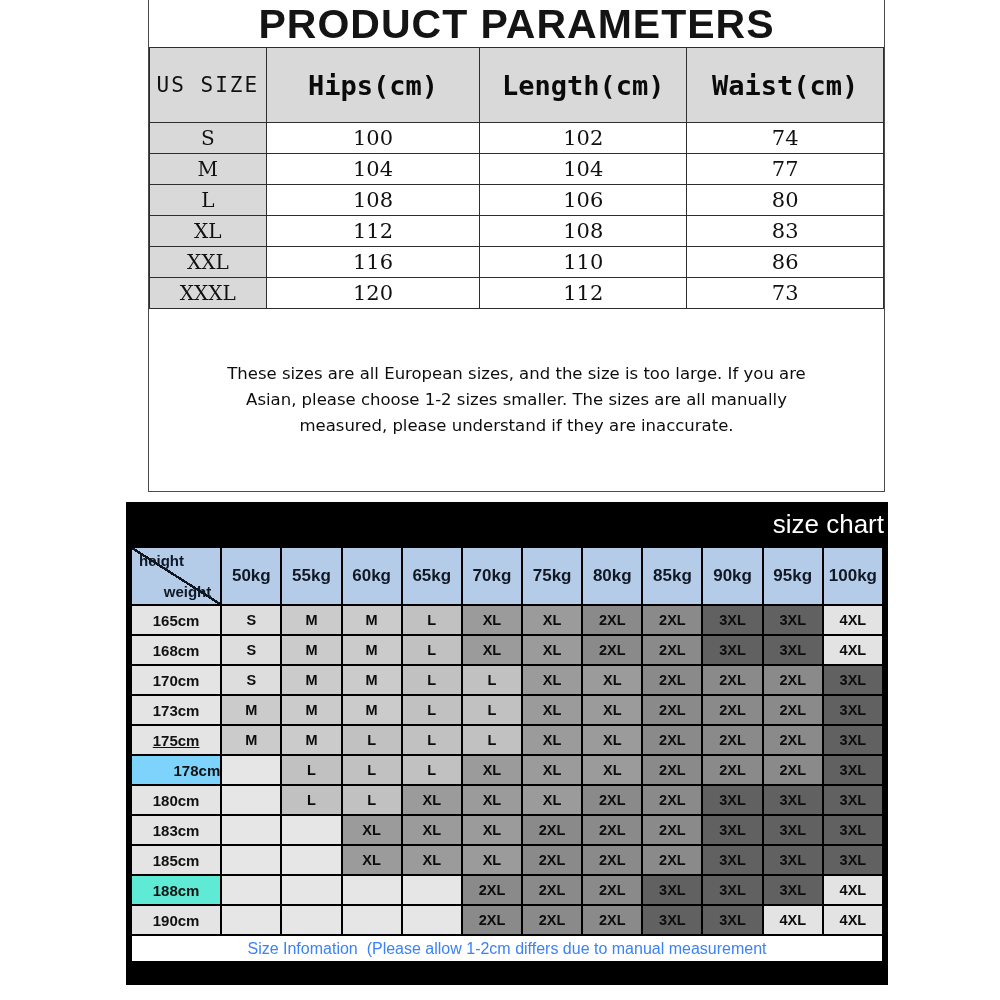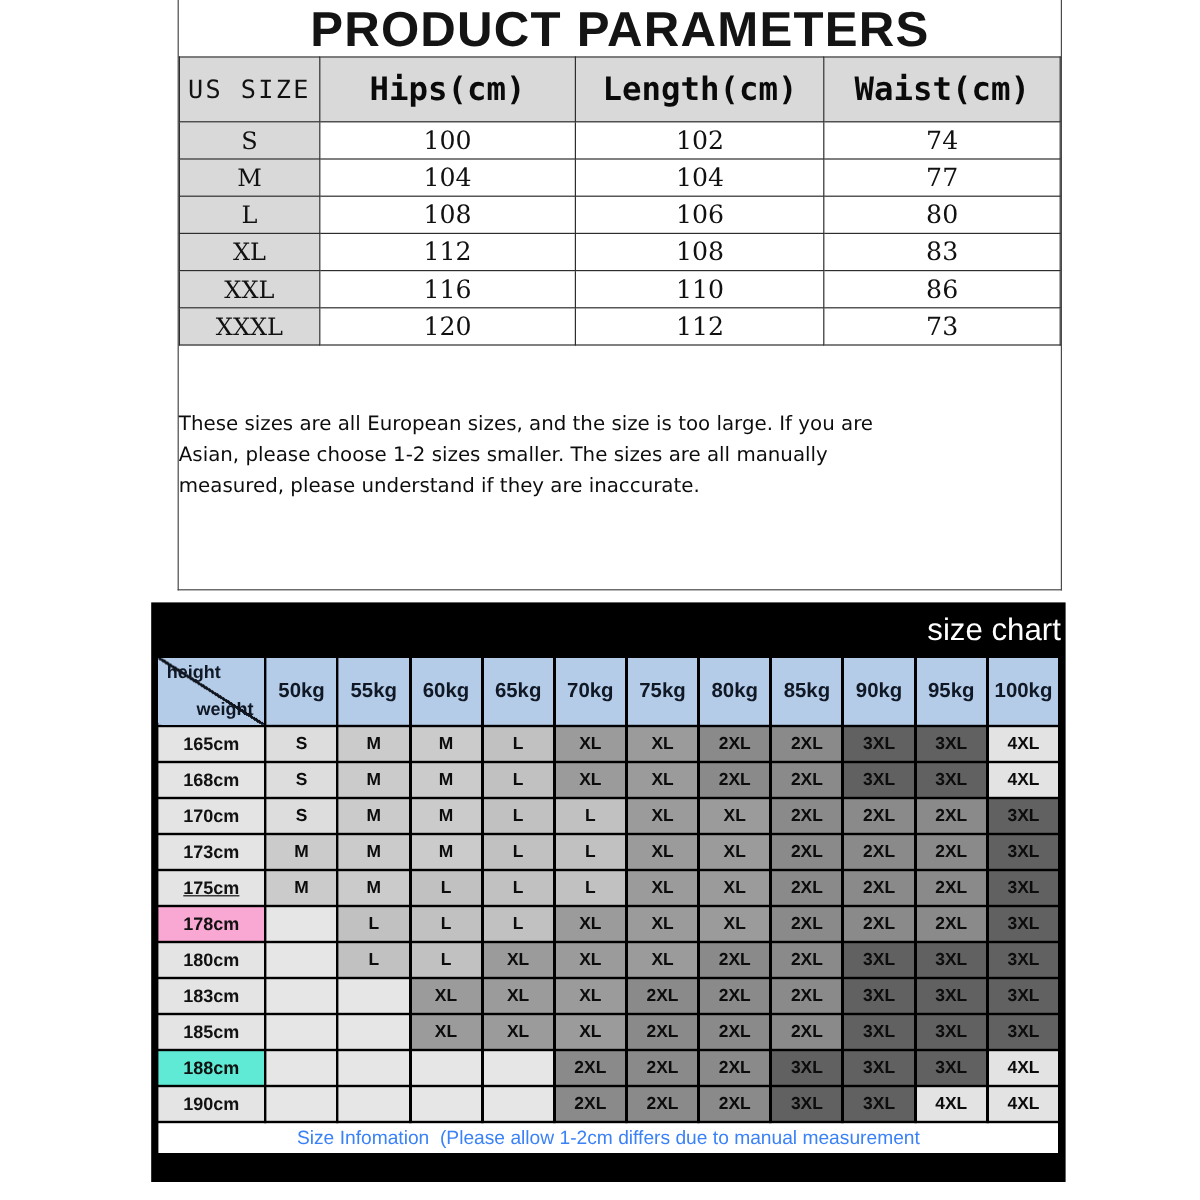--- a/index.html
+++ b/index.html
@@ -28,21 +28,21 @@
   table.pp-table {
     width: 100%;
     border-collapse: collapse;
     table-layout: fixed;
   }
   table.pp-table th, table.pp-table td {
     border: 1px solid #2e2e2e;
     text-align: center;
     vertical-align: middle;
   }
-  table.pp-table th { background: #d9d9d9; height: 54px; }
+  table.pp-table th { background: #d9d9d9; height: 75px; }
   th.us-size {
     font-family: "DejaVu Sans Mono", monospace;
     font-weight: 400;
     font-size: 21px;
     letter-spacing: 2px;
     color: #111;
   }
   th.col-head {
     font-family: "DejaVu Sans Mono", monospace;
     font-weight: 700;
@@ -56,21 +56,21 @@
     font-size: 20px;
     color: #111;
   }
   td.num {
     font-family: "DejaVu Serif", serif;
     font-size: 21px;
     color: #111;
   }
   .note {
     margin-top: 52px;
-    text-align: left;
+    text-align: center;
     font-family: "DejaVu Sans", sans-serif;
     font-size: 16.5px;
     color: #0d0d0d;
     line-height: 26px;
   }
 
   
   .chart-panel {
     position: absolute;
     left: 126px; top: 502px;
@@ -316,21 +316,21 @@
           <td class="mcell" style="background: rgb(193, 193, 193);">L</td>
           <td class="mcell" style="background: rgb(193, 193, 193);">L</td>
           <td class="mcell" style="background: rgb(155, 155, 155);">XL</td>
           <td class="mcell" style="background: rgb(155, 155, 155);">XL</td>
           <td class="mcell" style="background: rgb(138, 138, 138);">2XL</td>
           <td class="mcell" style="background: rgb(138, 138, 138);">2XL</td>
           <td class="mcell" style="background: rgb(138, 138, 138);">2XL</td>
           <td class="mcell" style="background: rgb(97, 97, 97);">3XL</td>
         </tr>
         <tr>
-          <td class="hlabel" style="background: #f9a8d4;">178cm</td>
+          <td class="hlabel" style="background: #7dd3fc; text-align: right;">178cm</td>
           <td class="mcell" style="background: rgb(230, 230, 230);"></td>
           <td class="mcell" style="background: rgb(193, 193, 193);">L</td>
           <td class="mcell" style="background: rgb(193, 193, 193);">L</td>
           <td class="mcell" style="background: rgb(193, 193, 193);">L</td>
           <td class="mcell" style="background: rgb(155, 155, 155);">XL</td>
           <td class="mcell" style="background: rgb(155, 155, 155);">XL</td>
           <td class="mcell" style="background: rgb(155, 155, 155);">XL</td>
           <td class="mcell" style="background: rgb(138, 138, 138);">2XL</td>
           <td class="mcell" style="background: rgb(138, 138, 138);">2XL</td>
           <td class="mcell" style="background: rgb(138, 138, 138);">2XL</td>

